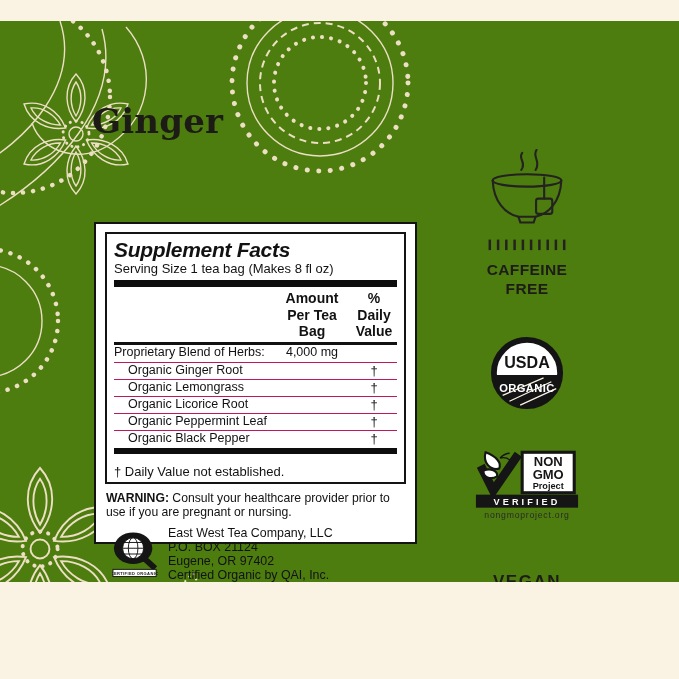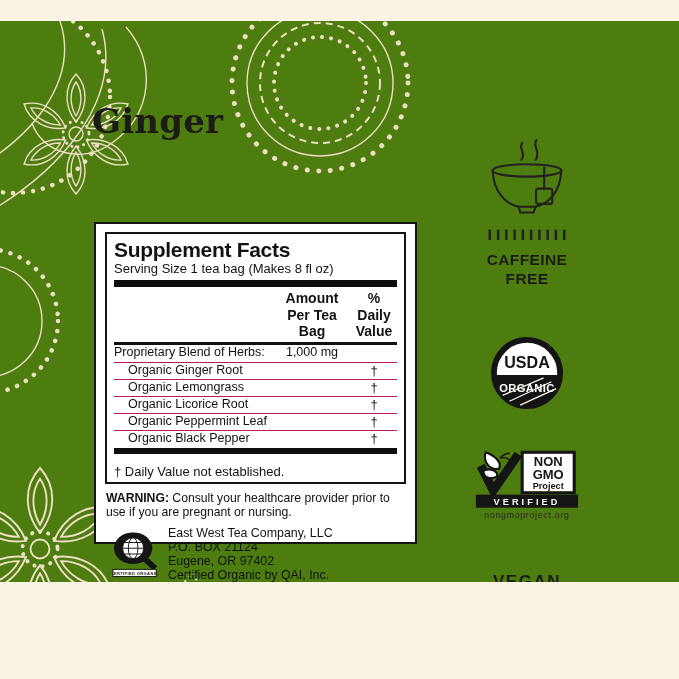--- a/index.html
+++ b/index.html
@@ -7,21 +7,21 @@
   .stage{position:relative;width:679px;height:561px;background:#4d7c0f;overflow:hidden;margin-top:21px;}
   .bg{position:absolute;left:0;top:0;pointer-events:none;}
 
   .product-title{position:absolute;left:92px;top:80px;font-family:"DejaVu Serif",serif;
     font-weight:700;font-size:34px;color:#1c1b15;letter-spacing:.2px;z-index:2;}
 
   
   .panel{position:absolute;left:94px;top:201px;width:323px;height:322px;background:#fff;
     border:2px solid #141414;box-sizing:border-box;z-index:2;color:#121212;}
   .sf-box{margin:8px 9px 0;border:2px solid #141414;padding:4px 7px 4px;box-sizing:border-box;}
-  .sf-title{font-size:21px;font-weight:bold;letter-spacing:-.3px;line-height:23px;}
+  .sf-title{font-size:21px;font-weight:bold;letter-spacing:-.3px;line-height:23px;font-style:italic;}
   .sf-serving{font-size:13px;line-height:16px;}
   .bar-thick{height:7px;background:#0d0d0d;margin-top:3px;}
   .bar-mid{height:6px;background:#0d0d0d;margin-top:1px;}
   .sf-header{display:flex;align-items:flex-end;padding:3px 0 2px;border-bottom:3px solid #111;}
   .sf-header .spacer{flex:1;}
   .colhead{font-size:14px;font-weight:bold;text-align:center;line-height:1.18;}
   .col-amt{width:78px;}
   .col-dv{width:46px;}
   .sf-row{display:flex;height:17px;font-size:12.5px;box-sizing:border-box;}
   .sf-row + .sf-row{border-top:1px solid #be185d;}
@@ -30,21 +30,21 @@
   .amt-cell{width:78px;text-align:center;}
   .dv-cell{width:46px;text-align:center;font-size:13px;}
   .sf-footnote{font-size:13px;padding-top:12px;line-height:12px;}
   .warning{margin:7px 10px 0;font-size:12.2px;line-height:14.5px;}
   .warning b{font-weight:bold;}
   .address-row{display:flex;margin:6px 10px 0;gap:8px;align-items:center;padding-left:6px;}
   .address{font-size:12.4px;line-height:14px;}
 
   
   .badge-col-item{position:absolute;left:452px;width:150px;text-align:center;z-index:2;color:#1d1c17;}
-  .caffeine-block{top:118px;}
+  .caffeine-block{top:128px;}
   .caffeine-text{margin-top:4px;font-size:15.5px;font-weight:bold;letter-spacing:.4px;line-height:19px;}
   .usda-block{top:314px;}
   .nongmo-block{top:429px;}
   .vegan-block{top:551px;}
   .vegan-text{font-size:17px;font-weight:bold;letter-spacing:1.5px;line-height:20px;}
   svg text{font-family:"Liberation Sans",sans-serif;}
 </style>
 </head>
 <body>
 
@@ -162,21 +162,21 @@
           <div>Amount</div>
           <div>Per Tea Bag</div>
         </div>
         <div class="colhead col-dv">
           <div>% Daily</div>
           <div>Value</div>
         </div>
       </div>
       <div class="sf-row">
         <div class="name">Proprietary Blend of Herbs:</div>
-        <div class="amt-cell">1,000 mg</div>
+        <div class="amt-cell">4,000 mg</div>
         <div class="dv-cell"></div>
       </div>
       <div class="sf-row">
         <div class="name indent">Organic Ginger Root</div>
         <div class="amt-cell"></div>
         <div class="dv-cell">†</div>
       </div>
       <div class="sf-row">
         <div class="name indent">Organic Lemongrass</div>
         <div class="amt-cell"></div>

